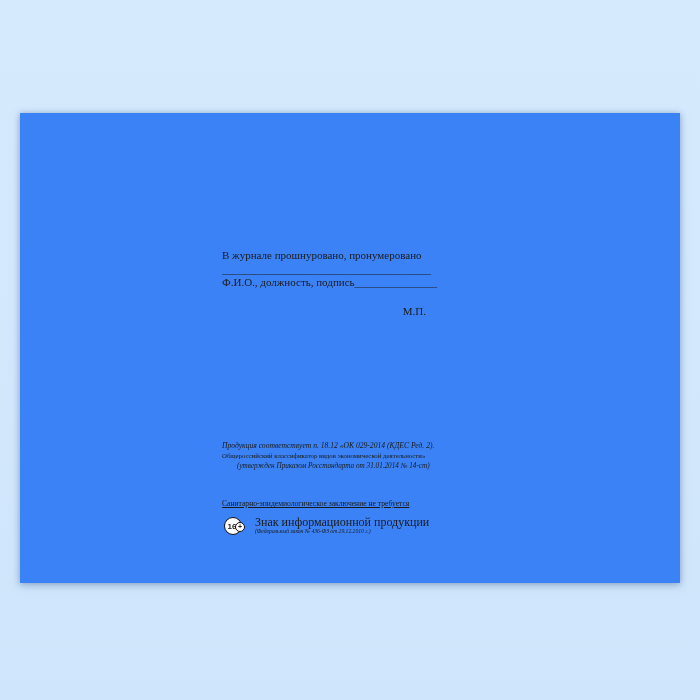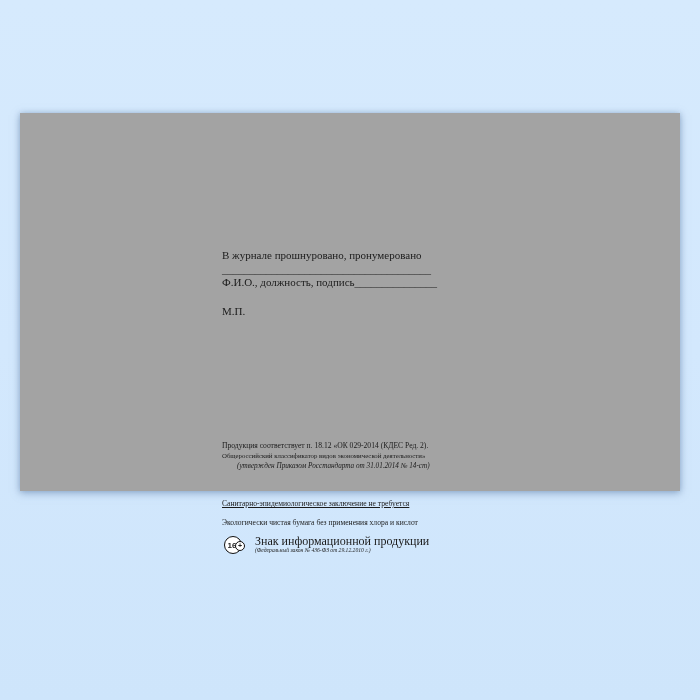--- a/index.html
+++ b/index.html
@@ -13,44 +13,45 @@
     overflow: hidden;
     background: linear-gradient(180deg, #d6eafd 0%, #d3e8fd 50%, #cee5fb 100%);
     font-family: "Liberation Serif", "DejaVu Serif", serif;
     color: #1b1b1b;
   }
   .sheet {
     position: absolute;
     left: 20px;
     top: 113px;
     width: 660px;
-    height: 378px;
-    background: #a3a3a3;
+    height: 470px;
+    background: #3b82f6;
     box-shadow: 0 2px 8px rgba(100, 130, 170, 0.55), 0 0 5px rgba(110, 140, 180, 0.35);
   }
   .binding-block {
     position: absolute;
     left: 202px;
     top: 136px;
     width: 212px;
     font-size: 11px;
     line-height: 13.5px;
     white-space: nowrap;
   }
   .stamp-label {
     margin-top: 15px;
+    text-align: right;
     padding-right: 8px;
   }
   .compliance-block {
     position: absolute;
     left: 202px;
     top: 328px;
     width: 250px;
   }
-  .std-line-1 { font-size: 7.6px; line-height: 10px; white-space: nowrap; }
+  .std-line-1 { font-size: 7.6px; line-height: 10px; white-space: nowrap; font-style: italic; }
   .std-line-2 { font-size: 6.8px; line-height: 10px; white-space: nowrap; }
   .std-line-3 { font-size: 7.2px; line-height: 10px; font-style: italic; white-space: nowrap; padding-left: 15px; }
   .note { font-size: 7.6px; line-height: 10px; margin-top: 9px; white-space: nowrap; }
   .note-first { margin-top: 28px; text-decoration: underline; }
   .age-row {
     margin-top: 8px;
     display: flex;
     align-items: center;
     gap: 13px;
   }
@@ -99,21 +100,20 @@
     <div>______________________________________</div>
     <div> Ф.И.О., должность, подпись_______________</div>
     <div class="stamp-label">М.П.</div>
   </div>
 
   <div class="compliance-block">
     <div class="std-line-1">Продукция соответствует п. 18.12 «ОК 029-2014 (КДЕС Ред. 2).</div>
     <div class="std-line-2">Общероссийский классификатор видов экономической деятельности»</div>
     <div class="std-line-3">(утвержден Приказом Росстандарта от 31.01.2014 № 14-ст)</div>
     <div class="note note-first">Санитарно-эпидемиологическое заключение не требуется</div>
-    <div class="note">Экологически чистая бумага без применения хлора и кислот</div>
 
     <div class="age-row">
       <div class="age-badge">
         <span class="num">16</span>
         <span class="plus">+</span>
       </div>
       <div class="age-text">
         <div class="age-title">Знак информационной продукции</div>
         <div class="age-law">(Федеральный закон № 436-ФЗ от 29.12.2010 г.)</div>
       </div>

